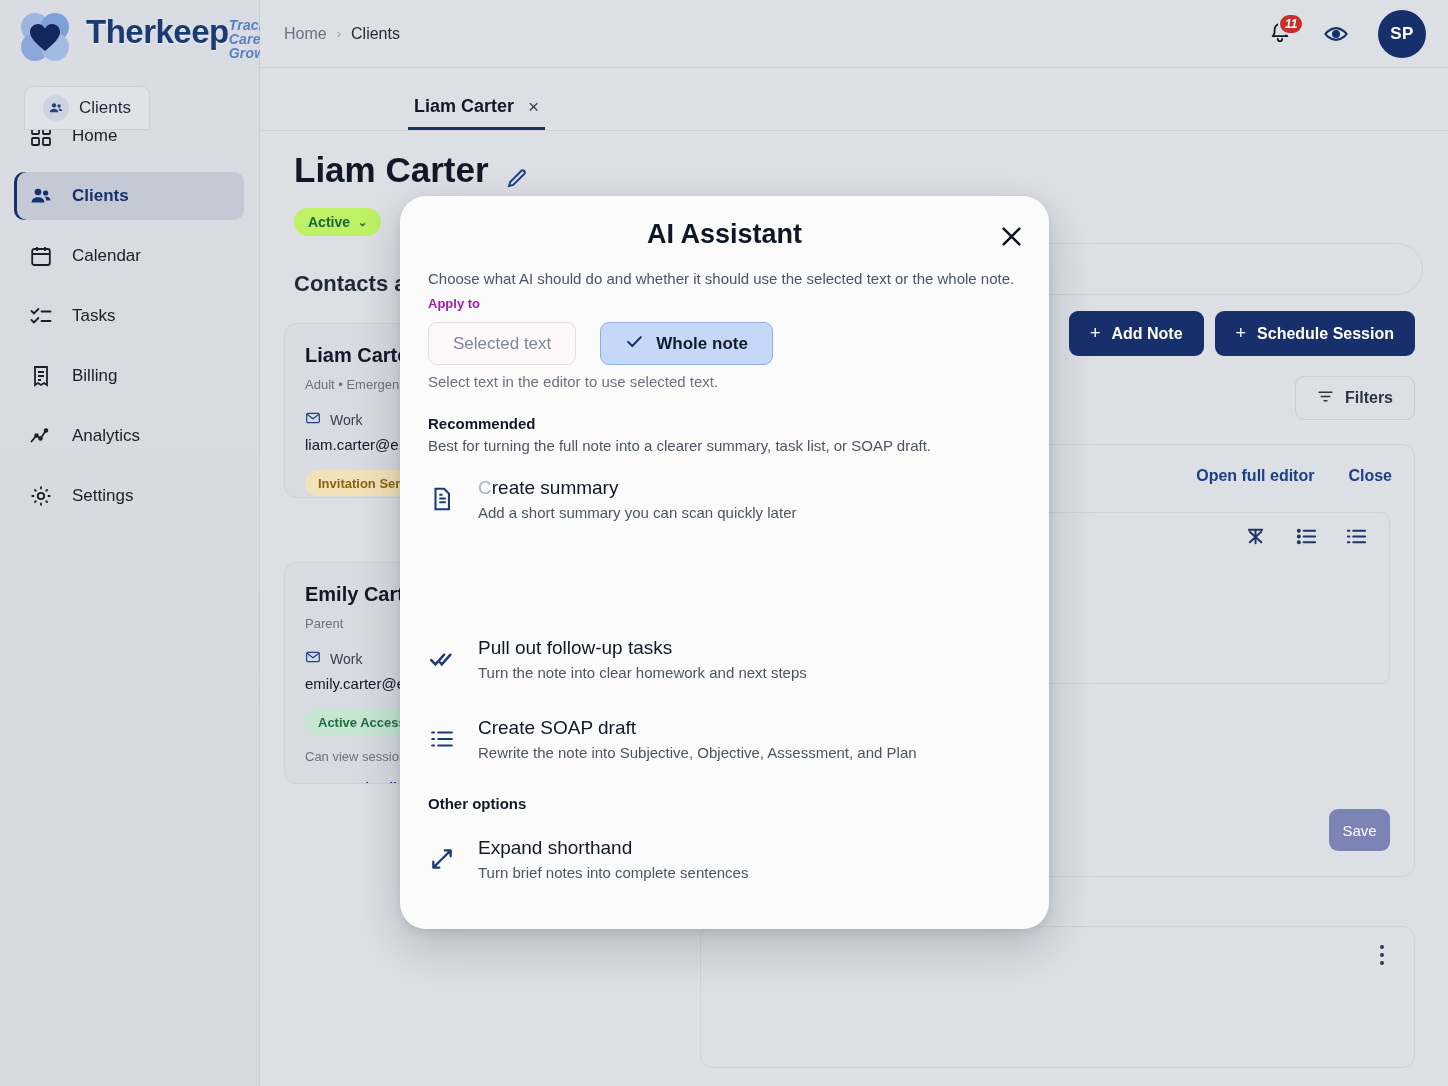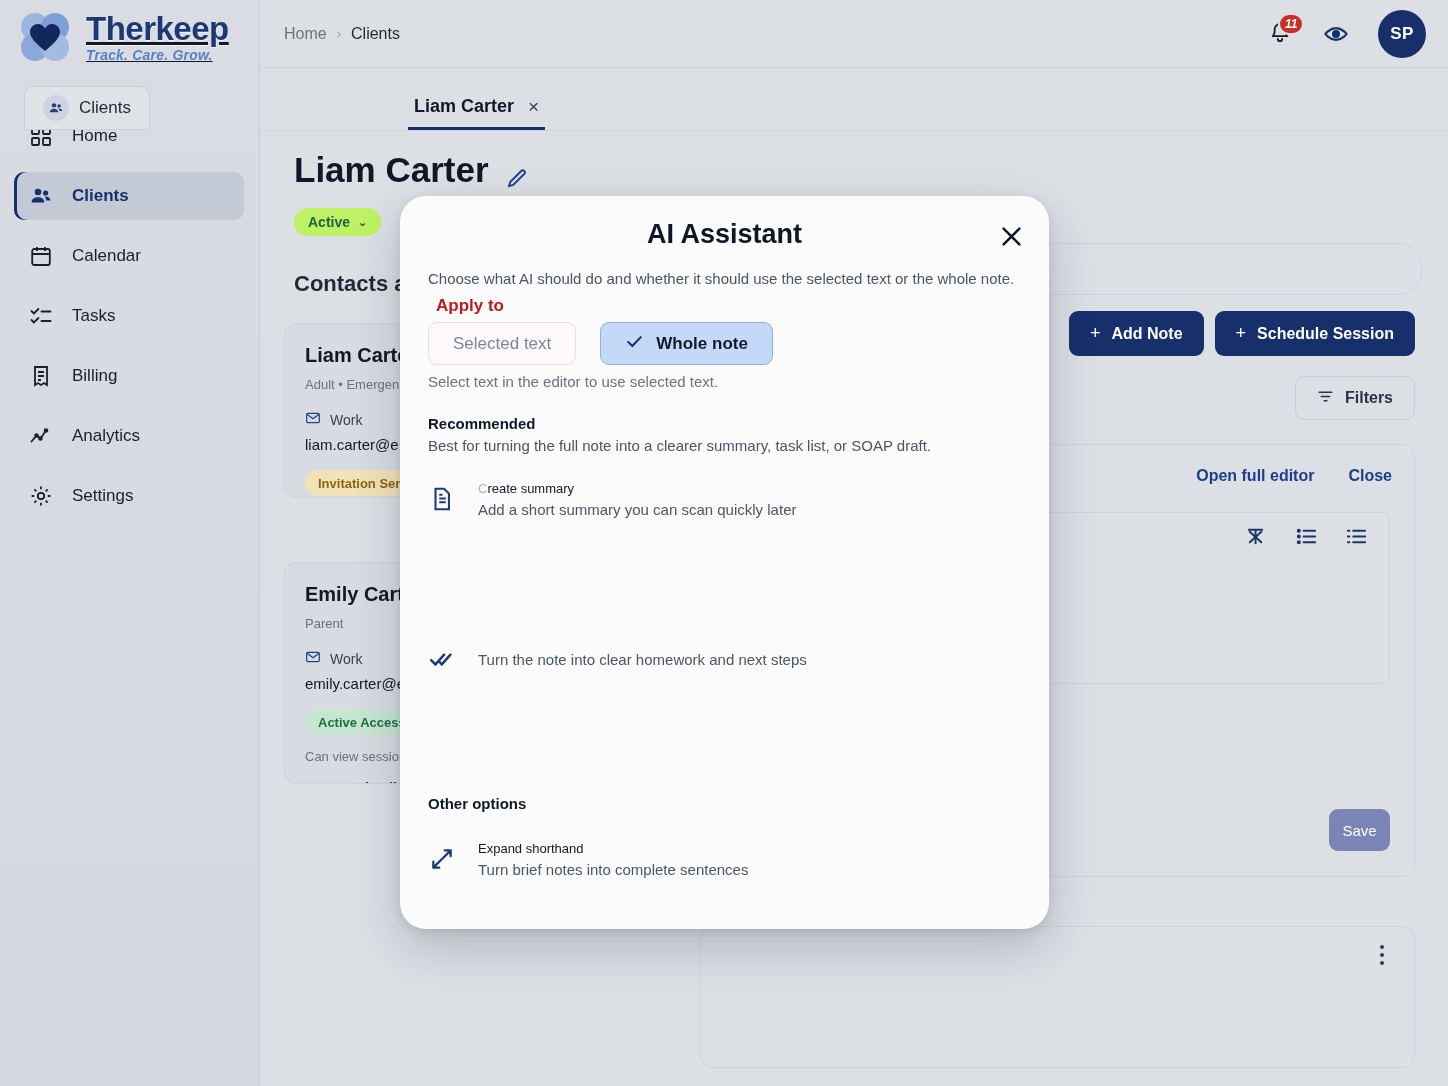--- a/index.html
+++ b/index.html
@@ -13,21 +13,21 @@
   #root{position:relative;width:1448px;height:1086px;}
 
   
   .sidebar{
     position:absolute;left:0;top:0;width:260px;height:1086px;
     background:linear-gradient(180deg,#d9dce2 0%,#d5d9df 100%);
     border-right:1px solid #cacdd4;
   }
   .logo{position:absolute;left:14px;top:6px;display:flex;align-items:center;gap:10px;}
   .logo-mark{position:relative;width:62px;height:62px;flex:0 0 62px;}
-  .logo-text{display:flex;flex-direction:column;line-height:1;text-decoration:underline;}
+  .logo-text{display:flex;flex-direction:row;line-height:1;}
   .logo-title{
     font-size:33px;font-weight:bold;color:#1b3a73;letter-spacing:-0.5px;
     text-shadow:0 1px 1px rgba(255,255,255,.7);
   }
   .logo-sub{
     font-size:14px;font-style:italic;color:#5b7fc4;font-weight:bold;
     margin-top:3px;letter-spacing:.2px;
   }
   .nav{position:absolute;left:0;top:112px;width:260px;}
   .nav-item{
@@ -197,41 +197,41 @@
   .m-title{
     position:absolute;left:0;right:0;top:23px;text-align:center;
     font-size:27px;font-weight:bold;color:#0f1726;
   }
   .m-close{
     position:absolute;right:22px;top:24px;width:32px;height:32px;cursor:pointer;
     display:flex;align-items:center;justify-content:center;
   }
   .m-close svg{width:27px;height:27px;}
   .m-lead{position:absolute;left:28px;top:74px;font-size:15px;color:#4b5563;}
-  .m-applylbl{position:absolute;left:36px;top:100px;font-size:17px;font-weight:bold;color:#b91c1c;}
+  .m-applylbl{position:absolute;left:28px;top:100px;font-size:13px;font-weight:bold;color:#a21caf;}
   .m-segs{position:absolute;left:28px;top:126px;display:flex;gap:24px;}
   .seg{
     display:flex;align-items:center;justify-content:center;gap:12px;height:43px;padding:0 24px;
     border-radius:9px;font-size:17px;cursor:pointer;font-family:inherit;
   }
   .seg.off{background:#fdf8fa;border:1px solid #e7dde4;color:#7e8796;}
   .seg.on{background:#c5d8f7;border:1px solid #8fafe0;color:#101a2b;font-weight:bold;}
   .seg.on svg{width:19px;height:19px;}
   .m-hint{position:absolute;left:28px;top:177px;font-size:15px;color:#6b7280;}
   .m-grp{position:absolute;left:28px;font-size:15px;font-weight:bold;color:#111827;}
   .m-grp.g1{top:219px;}
   .m-grpsub{position:absolute;left:28px;top:241px;font-size:15px;color:#4b5563;}
   .opt{
     position:absolute;left:16px;width:617px;height:66px;
     display:flex;align-items:center;gap:22px;padding:0 12px;border-radius:9px;cursor:pointer;
   }
   .opt .oi{width:28px;flex:0 0 28px;display:flex;align-items:center;justify-content:center;}
   .opt .oi svg{width:26px;height:26px;}
   .opt .ot{display:flex;flex-direction:column;gap:5px;}
-  .opt .ott{font-size:13px;color:#111827;}
+  .opt .ott{font-size:19px;color:#111827;}
   .opt .ott.dim-first::first-letter{color:#aeb4bd;}
   .opt .otd{font-size:15px;color:#4b5563;}
   .opt.o1{top:475px;}
   .opt.o2{top:555px;}
   .opt.o3{top:635px;}
   .opt.o4{top:715px;}
   .opt.o5{top:835px;}
   .m-scroll{position:absolute;left:0;top:262px;width:649px;height:471px;}
   .m-scroll .opt{position:absolute;}
   .m-scroll .opt.o1{top:8px;}
@@ -533,24 +533,36 @@
 
 
       <div class="opt o3">
         <span class="oi">
             <svg viewBox="0 0 24 24" fill="none" stroke="#1b3a78" stroke-width="2.2" stroke-linecap="round">
               <path d="M2 13l4 4 8-9"></path>
               <path d="M10 15l1.8 2 8-9"></path>
             </svg>
           </span>
         <span class="ot">
+          <span class="ott">Pull out follow-up tasks</span>
           <span class="otd">Turn the note into clear homework and next steps</span>
         </span>
       </div>
 
+      <div class="opt o4">
+        <span class="oi">
+            <svg viewBox="0 0 24 24" fill="none" stroke="#1b3a78" stroke-width="2" stroke-linecap="round">
+              <path d="M8.5 6H21M8.5 12H21M8.5 18H21M3 6h1.6M3 12h1.6M3 18h1.6"></path>
+            </svg>
+          </span>
+        <span class="ot">
+          <span class="ott">Create SOAP draft</span>
+          <span class="otd">Rewrite the note into Subjective, Objective, Assessment, and Plan</span>
+        </span>
+      </div>
 
       <div class="grp2">Other options</div>
 
       <div class="opt o5">
         <span class="oi">
             <svg viewBox="0 0 24 24" fill="none" stroke="#1b3a78" stroke-width="2.1" stroke-linecap="round">
               <path d="M20 4l-7.5 7.5M20 4h-5.5M20 4v5.5"></path>
               <path d="M4 20l7.5-7.5M4 20h5.5M4 20v-5.5"></path>
             </svg>
           </span>

